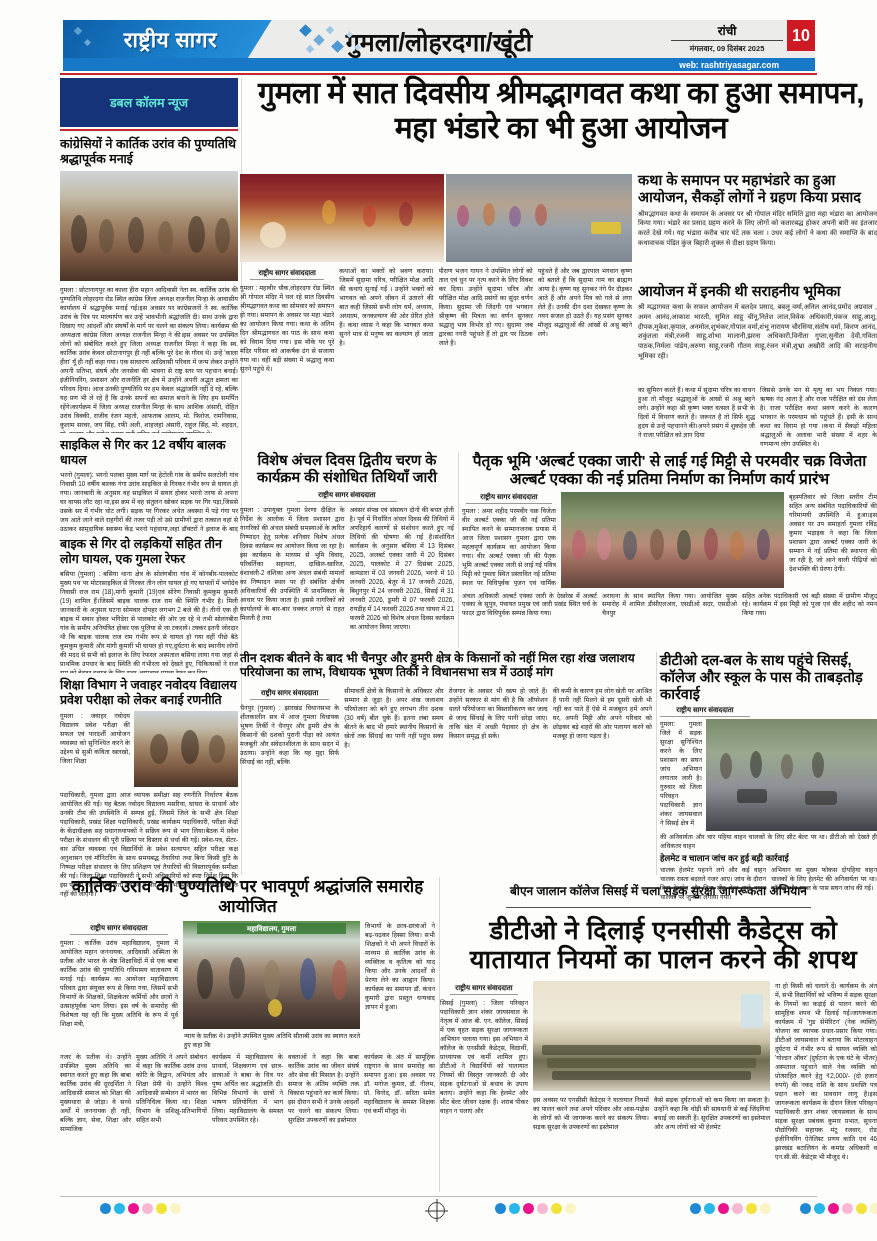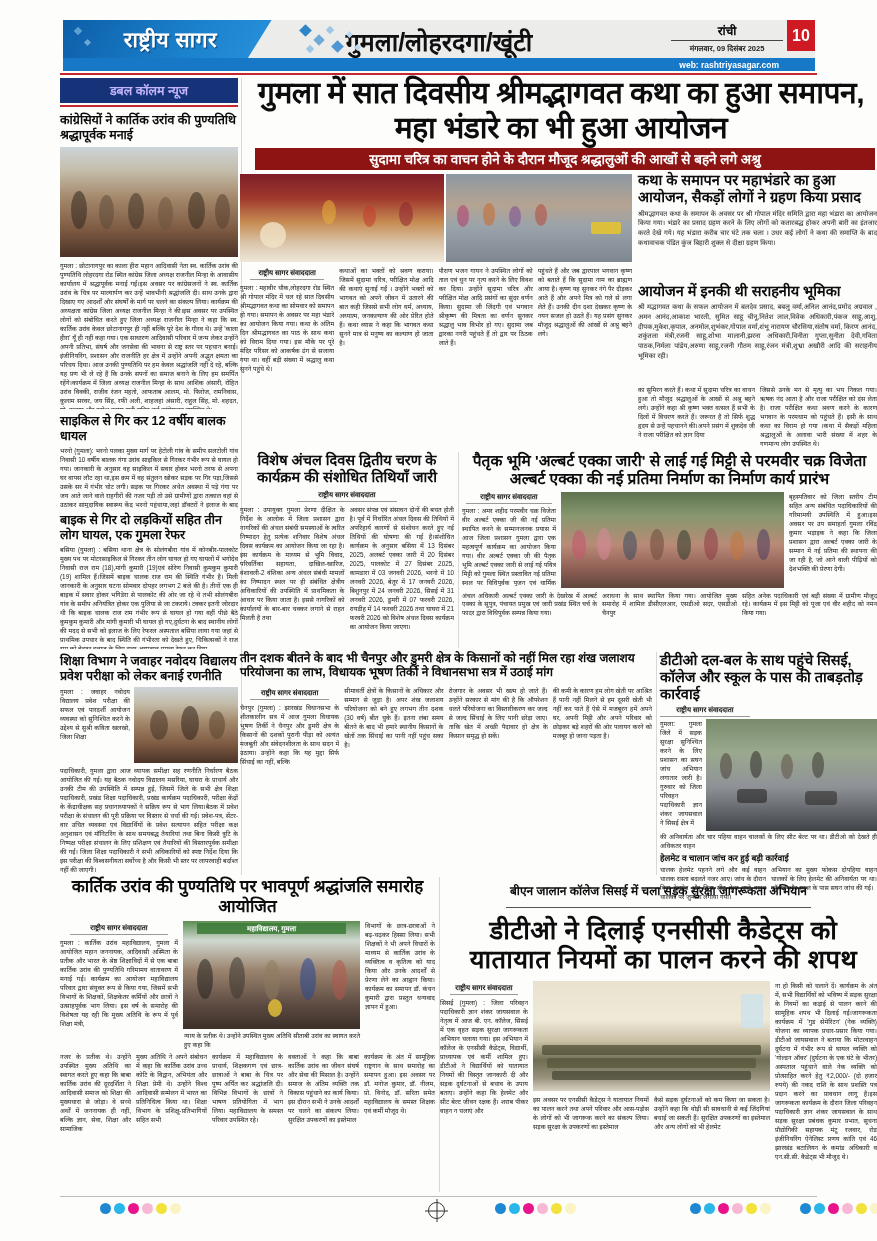--- a/index.html
+++ b/index.html
@@ -39,21 +39,21 @@
   .ph-ceremony{background:linear-gradient(180deg,#7e1d27 0%,#a03a2e 28%,#c78b52 55%,#d9c3a8 78%,#efe7da 100%);}
   .ph-street{background:linear-gradient(180deg,#8d99a2 0%,#b5a391 35%,#9aa3aa 60%,#7e8790 100%);}
   .ph-group{background:linear-gradient(180deg,#5f7350 0%,#87986f 25%,#b98a77 55%,#8f5f55 80%,#5e463c 100%);}
   .ph-road{background:linear-gradient(180deg,#7a8b6c 0%,#9aa98e 30%,#8f9297 60%,#5d6166 85%,#3f4347 100%);}
   .ph-college{background:linear-gradient(180deg,#5d8f52 0%,#cfd8cf 18%,#9c8570 45%,#5c4a41 78%,#3c3029 100%);}
   .ph-hall{background:linear-gradient(180deg,#e9e2cf 0%,#efe9d8 35%,#c9c0a5 55%,#6f6d52 72%,#98917c 88%,#d8d2c2 100%);}
   .blob{position:absolute;border-radius:50%;opacity:.55;}
   .photo-banner{position:absolute;top:2px;left:8%;right:8%;background:rgba(58,122,54,.85);color:#fff;
                 font-size:7px;font-weight:bold;text-align:center;padding:1px 0;}
   
-  .band{background:#16337a;color:#c4b5fd;font-weight:bold;font-size:12.5px;text-align:center;padding:4px 0;}
+  .band{background:#16337a;color:#5eead4;font-weight:bold;font-size:12.5px;text-align:center;padding:16px 0;}
   .band-rule{height:2px;background:#c3272f;margin-top:2px;}
   
   .redbar{background:#8e1414;color:#fff;font-weight:bold;font-size:13.5px;display:flex;align-items:center;justify-content:center;}
   
   .foot-rule{left:60px;top:1196px;width:757px;height:1px;background:#bbb;}
   .dots{display:flex;gap:3px;}
   .dot{width:11px;height:11px;border-radius:50%;}
   .regmark{left:428px;top:1202px;width:15px;height:15px;border:1.4px solid #333;border-radius:50%;}
   .regmark:before,.regmark:after{content:"";position:absolute;background:#333;}
   .regmark:before{left:50%;top:-4px;bottom:-4px;width:1px;transform:translateX(-50%);}
@@ -115,21 +115,20 @@
       <div class="photo ph-indoor" style="flex:1;">
         <span class="blob" style="left:15%;top:30%;width:18px;height:30px;background:#433122;"></span>
         <span class="blob" style="left:45%;top:25%;width:18px;height:34px;background:#2f2319;"></span>
         <span class="blob" style="left:72%;top:32%;width:16px;height:28px;background:#5a4430;"></span>
       </div>
     </div>
     <div class="bt" style="height:108px;margin-top:3px;">पदाधिकारी, गुमला द्वारा आज व्यापक समीक्षा सह रणनीति निर्धारण बैठक आयोजित की गई। यह बैठक नवोदय विद्यालय मसरिया, घाघरा के प्राचार्य और उनकी टीम की उपस्थिति में सम्पन्न हुई, जिसमें जिले के सभी क्षेत्र शिक्षा पदाधिकारी, प्रखंड शिक्षा पदाधिकारी, प्रखंड कार्यक्रम पदाधिकारी, परीक्षा केंद्रों के केंद्राधीक्षक सह प्रधानाध्यापकों ने सक्रिय रूप से भाग लिया।बैठक में प्रवेश परीक्षा के संचालन की पूरी प्रक्रिया पर विस्तार से चर्चा की गई। प्रवेश-पत्र, सेंटर-वार उचित व्यवस्था एवं विद्यार्थियों के प्रवेश सत्यापन सहित परीक्षा कक्ष अनुशासन एवं मॉनिटरिंग के साथ समयबद्ध तैयारियां तथा बिना किसी त्रुटि के निष्पक्ष परीक्षा संचालन के लिए प्रशिक्षण एवं तैयारियों की विस्तारपूर्वक समीक्षा की गई। जिला शिक्षा पदाधिकारी ने सभी अधिकारियों को स्पष्ट निर्देश दिया कि इस परीक्षा की विश्वसनीयता सर्वोच्च है और किसी भी स्तर पर लापरवाही बर्दाश्त नहीं की जाएगी।</div>
   </div>
 
   <div class="abs hl" style="left:245px;top:76px;width:632px;height:68px;font-size:30px;text-align:center;letter-spacing:-.5px;">गुमला में सात दिवसीय श्रीमद्भागवत कथा का हुआ समापन, महा भंडारे का भी हुआ आयोजन</div>
-  <div class="abs redbar" style="left:255px;top:148px;width:620px;height:22px;">सुदामा चरित्र का वाचन होने के दौरान मौजूद श्रद्धालुओं की आखों से बहने लगे अश्रु</div>
 
   <div class="abs" style="left:240px;top:174px;width:392px;height:88px;display:flex;gap:2px;">
     <div class="photo ph-ceremony" style="flex:1.1;">
       <span class="blob" style="left:10%;top:55%;width:26px;height:26px;background:#f1e3c8;opacity:.8;"></span>
       <span class="blob" style="left:40%;top:30%;width:14px;height:24px;background:#e8b23a;"></span>
       <span class="blob" style="left:60%;top:35%;width:13px;height:22px;background:#c23a2e;"></span>
       <span class="blob" style="left:78%;top:32%;width:14px;height:24px;background:#8e2430;"></span>
     </div>
     <div class="photo ph-street" style="flex:1;">
       <span class="blob" style="left:6%;top:35%;width:12px;height:22px;background:#b03a6e;"></span>

